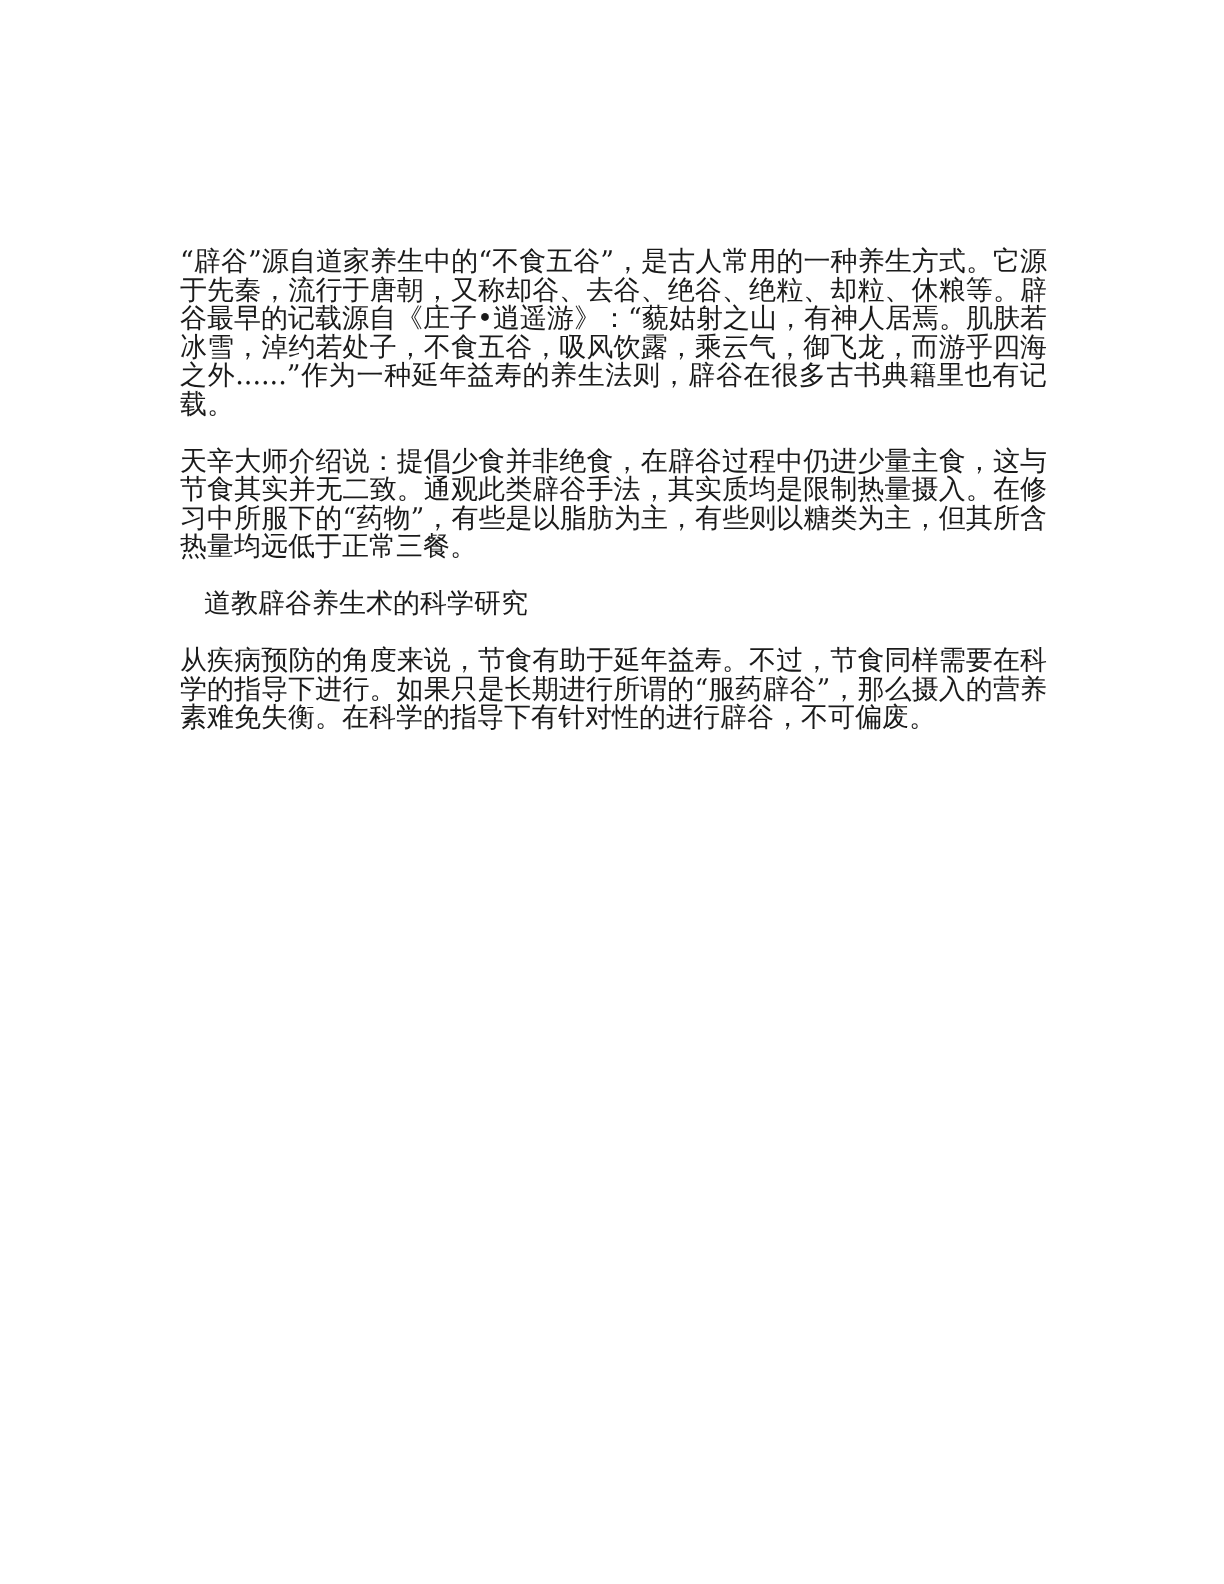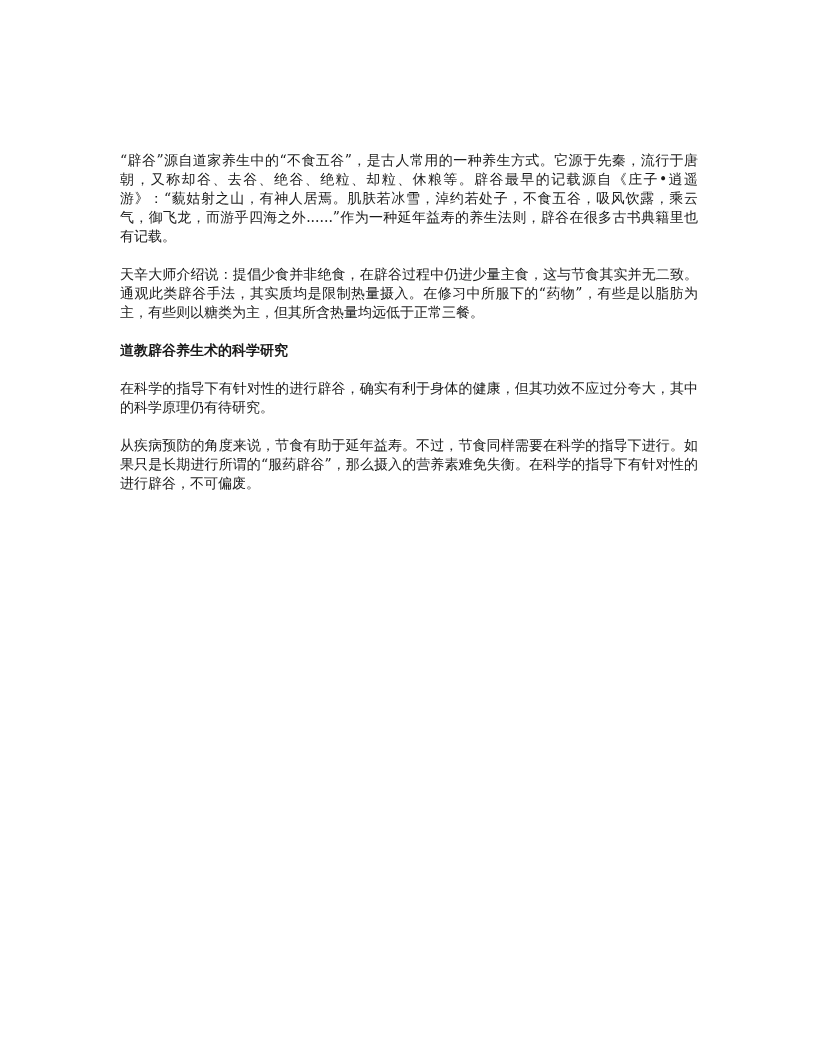--- a/index.html
+++ b/index.html
@@ -9,41 +9,39 @@
     }
     body {
       width: 816px;
       height: 1056px;
       position: relative;
       overflow: hidden;
     }
     .page {
       position: absolute;
       left: 120px;
-      top: 151px;
+      top: 165px;
       width: 578px;
       font-family: "DejaVu Serif", "Liberation Serif", serif;
-      font-size: 14px;
+      font-size: 18px;
       line-height: 19px;
       color: #1a1a1a;
       text-align: justify;
     }
     .para {
       margin: 0 0 19px 0;
       text-align: justify;
       text-justify: inter-character;
       word-break: break-all;
     }
     .heading {
-      margin: 0 0 19px 0;
-      font-weight: bold;
+      margin: 0 0 19px 16px;
     }
   </style>
 </head>
 <body>
 
 <div class="page">
   <p class="para">“辟谷”源自道家养生中的“不食五谷”，是古人常用的一种养生方式。它源于先秦，流行于唐朝，又称却谷、去谷、绝谷、绝粒、却粒、休粮等。辟谷最早的记载源自《庄子•逍遥游》：“藐姑射之山，有神人居焉。肌肤若冰雪，淖约若处子，不食五谷，吸风饮露，乘云气，御飞龙，而游乎四海之外......”作为一种延年益寿的养生法则，辟谷在很多古书典籍里也有记载。</p>
   <p class="para">天辛大师介绍说：提倡少食并非绝食，在辟谷过程中仍进少量主食，这与节食其实并无二致。通观此类辟谷手法，其实质均是限制热量摄入。在修习中所服下的“药物”，有些是以脂肪为主，有些则以糖类为主，但其所含热量均远低于正常三餐。</p>
   <p class="heading">道教辟谷养生术的科学研究</p>
-  <p class="para">在科学的指导下有针对性的进行辟谷，确实有利于身体的健康，但其功效不应过分夸大，其中的科学原理仍有待研究。</p>
   <p class="para">从疾病预防的角度来说，节食有助于延年益寿。不过，节食同样需要在科学的指导下进行。如果只是长期进行所谓的“服药辟谷”，那么摄入的营养素难免失衡。在科学的指导下有针对性的进行辟谷，不可偏废。</p>
 </div>
 
 </body></html>

